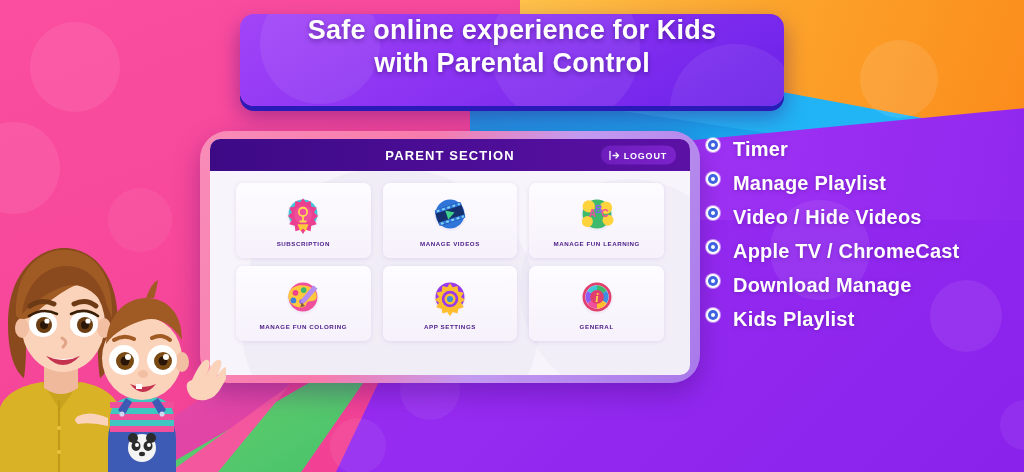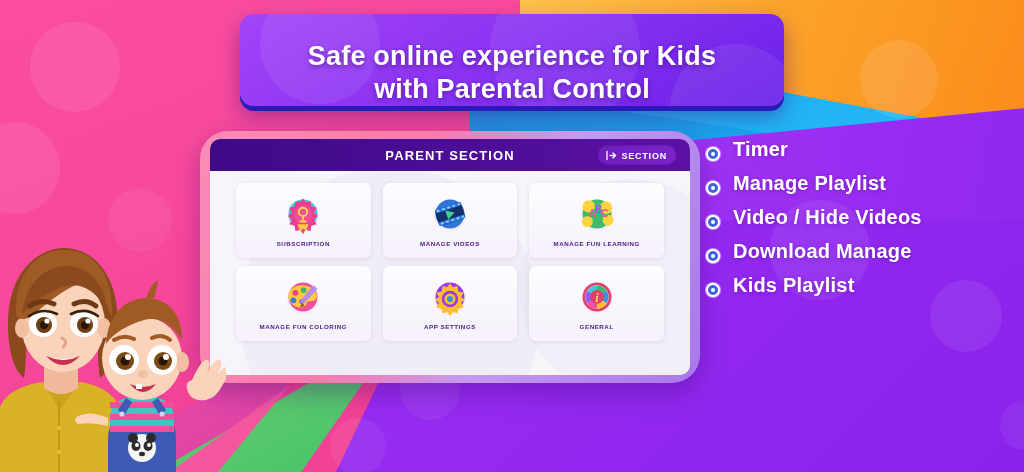--- a/index.html
+++ b/index.html
@@ -67,21 +67,21 @@
   
   .blob { position: absolute; border-radius: 50%; }
 
   
   #banner {
     position: absolute;
     left: 240px; top: 14px; width: 544px; height: 92px;
     border-radius: 14px;
     background: linear-gradient(150deg, #a245f8 0%, #8b33f2 45%, #6a21e8 100%);
     box-shadow: 0 5px 0 0 #2a1bb8, 0 10px 22px rgba(60,10,120,.45);
-    display: flex; align-items: flex-end; justify-content: center;
+    display: flex; align-items: flex-start; justify-content: center;
     overflow: hidden;
   }
   #banner .glow {
     position: absolute; border-radius: 50%;
     background: rgba(255,255,255,.07);
   }
   #banner-text {
     position: relative;
     color: #ffffff;
     font-size: 27px;
@@ -175,21 +175,21 @@
   }
 
   
   #features {
     position: absolute;
     left: 706px; top: 138px;
     display: flex; flex-direction: column;
     gap: 11px;
   }
   .feature {
-    display: flex; align-items: flex-end; gap: 13px;
+    display: flex; align-items: flex-start; gap: 13px;
   }
   .bullet {
     width: 14px; height: 14px; flex: 0 0 14px;
     border-radius: 50%;
     background: #ffffff;
     display: flex; align-items: center; justify-content: center;
     box-shadow: 0 0 0 1px rgba(255,255,255,.5);
   }
   .bullet i {
     width: 10px; height: 10px; border-radius: 50%;
@@ -262,21 +262,21 @@
       <div id="app-header">
         <div id="app-title">PARENT SECTION</div>
         <div id="logout-btn">
           <span>
             <svg class="logout-icon" viewBox="0 0 24 24" fill="none" stroke="#ffffff" stroke-width="2.6" stroke-linecap="round" stroke-linejoin="round">
               <path d="M10 12h10"></path>
               <path d="M16 7l5 5-5 5"></path>
               <path d="M4 4v16"></path>
             </svg>
           </span>
-          <span class="lbl">SECTION</span>
+          <span class="lbl">LOGOUT</span>
         </div>
       </div>
 
       <div id="tiles">
 
         <div class="tile">
           <span>
             <svg class="tile-ico" viewBox="0 0 64 64">
               <circle cx="32" cy="31" r="23" fill="#f2edf8"></circle>
               <circle cx="32" cy="29" r="21" fill="#3fc6d8"></circle>
@@ -411,20 +411,28 @@
           </i>
         </span>
       <span class="feature-label">Video / Hide Videos</span>
     </div>
     <div class="feature">
       <span class="bullet">
           <i>
             <b></b>
           </i>
         </span>
+      <span class="feature-label">Apple TV / ChromeCast</span>
+    </div>
+    <div class="feature">
+      <span class="bullet">
+          <i>
+            <b></b>
+          </i>
+        </span>
       <span class="feature-label">Download Manage</span>
     </div>
     <div class="feature">
       <span class="bullet">
           <i>
             <b></b>
           </i>
         </span>
       <span class="feature-label">Kids Playlist</span>
     </div>

